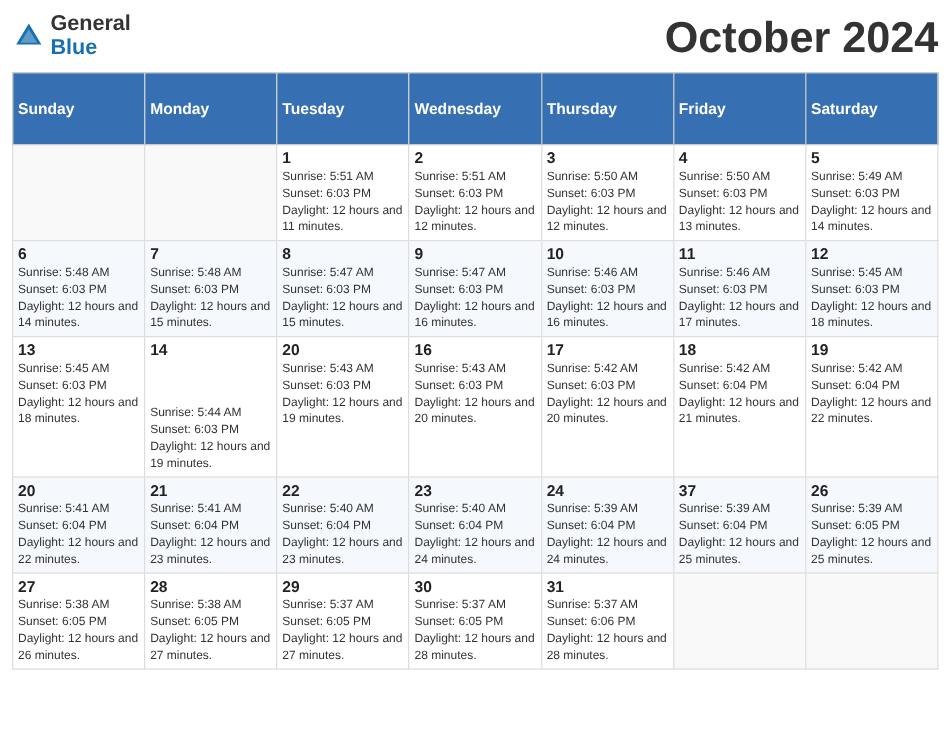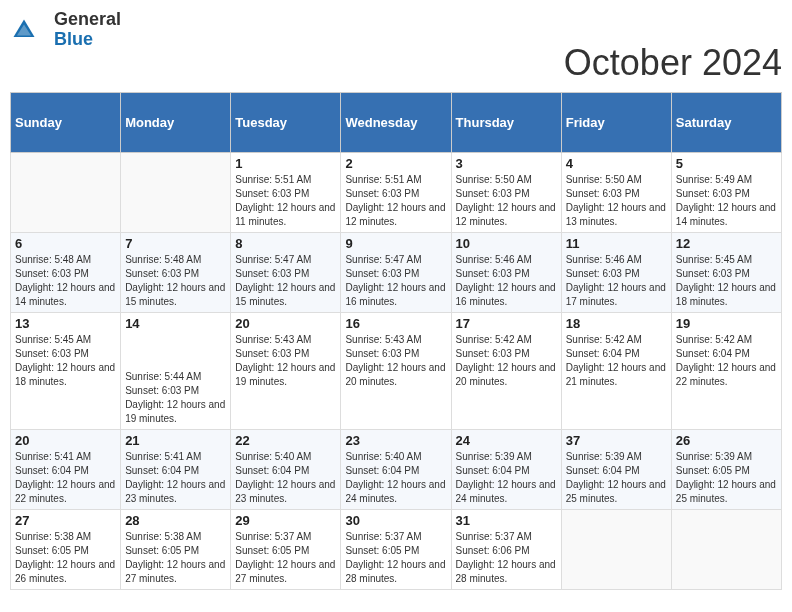--- a/index.html
+++ b/index.html
@@ -12,40 +12,39 @@
     }
     .header {
       display: flex;
       justify-content: space-between;
       align-items: flex-start;
       margin-bottom: 8px;
     }
     .logo {
       display: flex;
       align-items: center;
-      gap: 16px;
+      gap: 4px;
     }
     .logo-text {
       font-size: 18px;
       line-height: 1.1;
     }
     .logo-general { color: #333; font-weight: bold; }
     .logo-blue { color: #1a6fb0; font-weight: bold; }
     .logo-icon {
       width: 28px;
       height: 28px;
     }
     .title-block {
       text-align: right;
     }
     .month-title {
       font-size: 36px;
-      font-weight: normal;
+      font-weight: bold;
       color: #333;
-      margin-top: 32px;
     }
     .location {
       font-size: 15px;
       color: #555;
     }
     .calendar {
       width: 100%;
       border-collapse: collapse;
       table-layout: fixed;
     }

